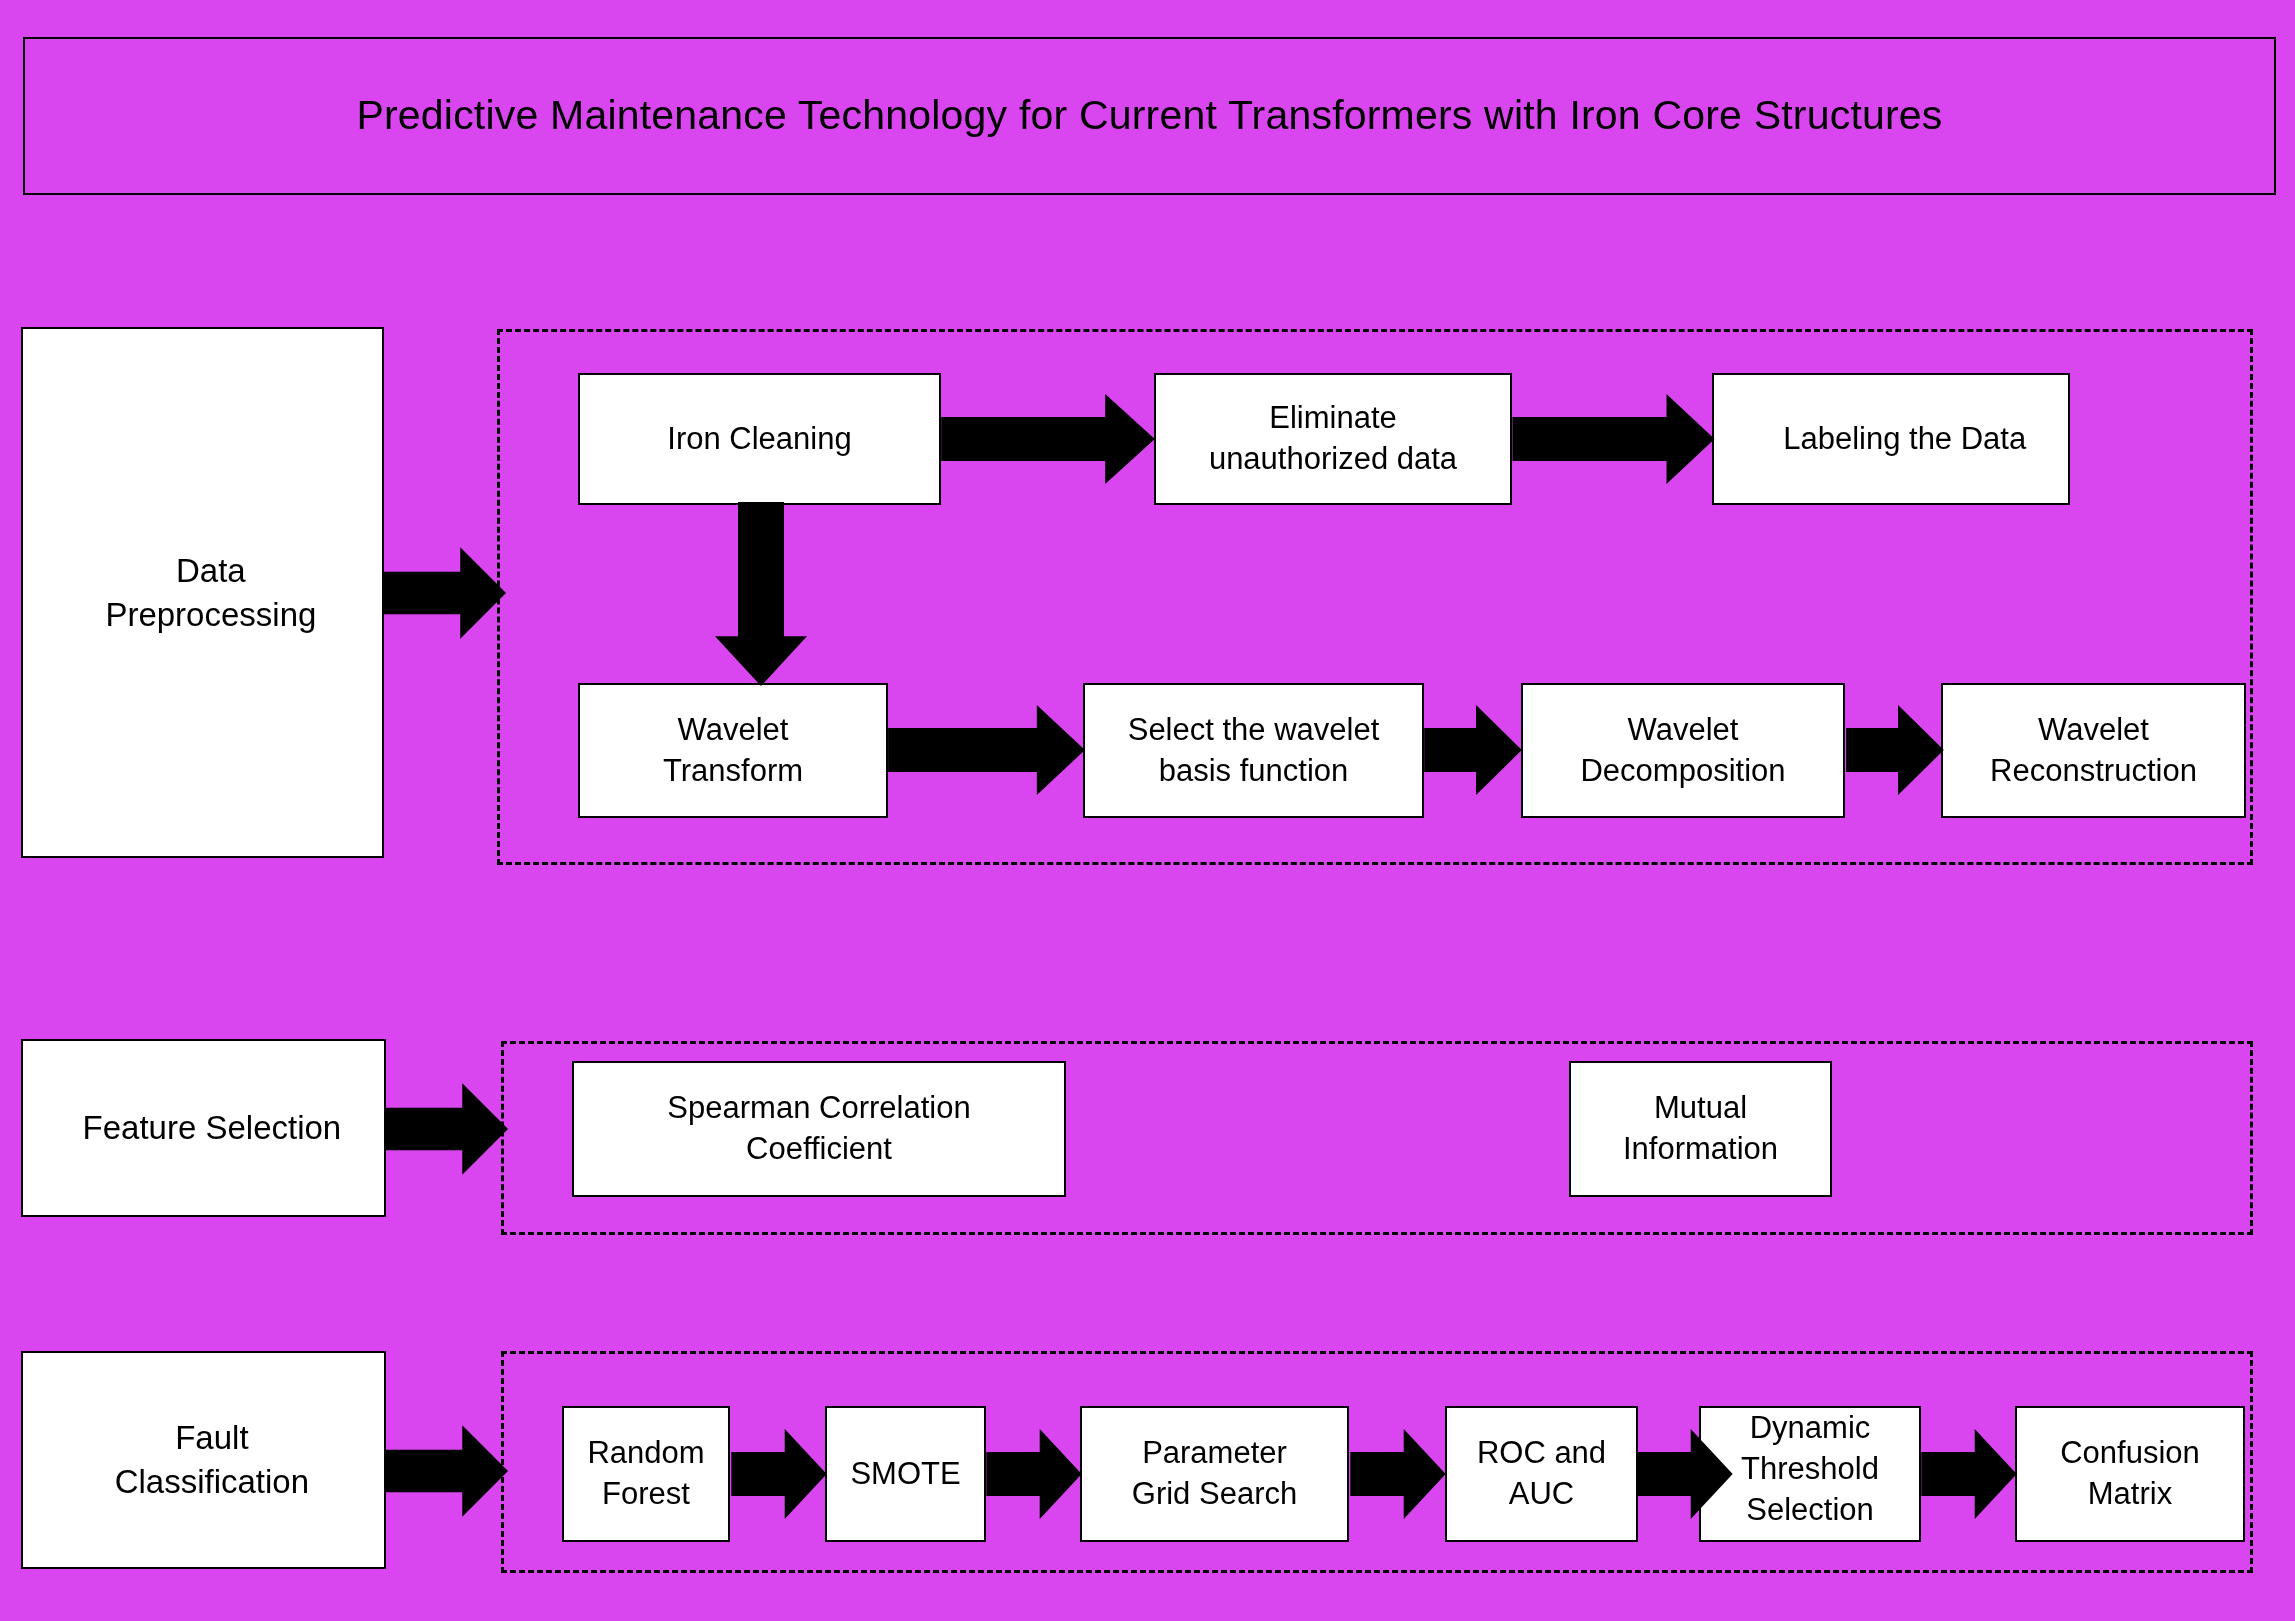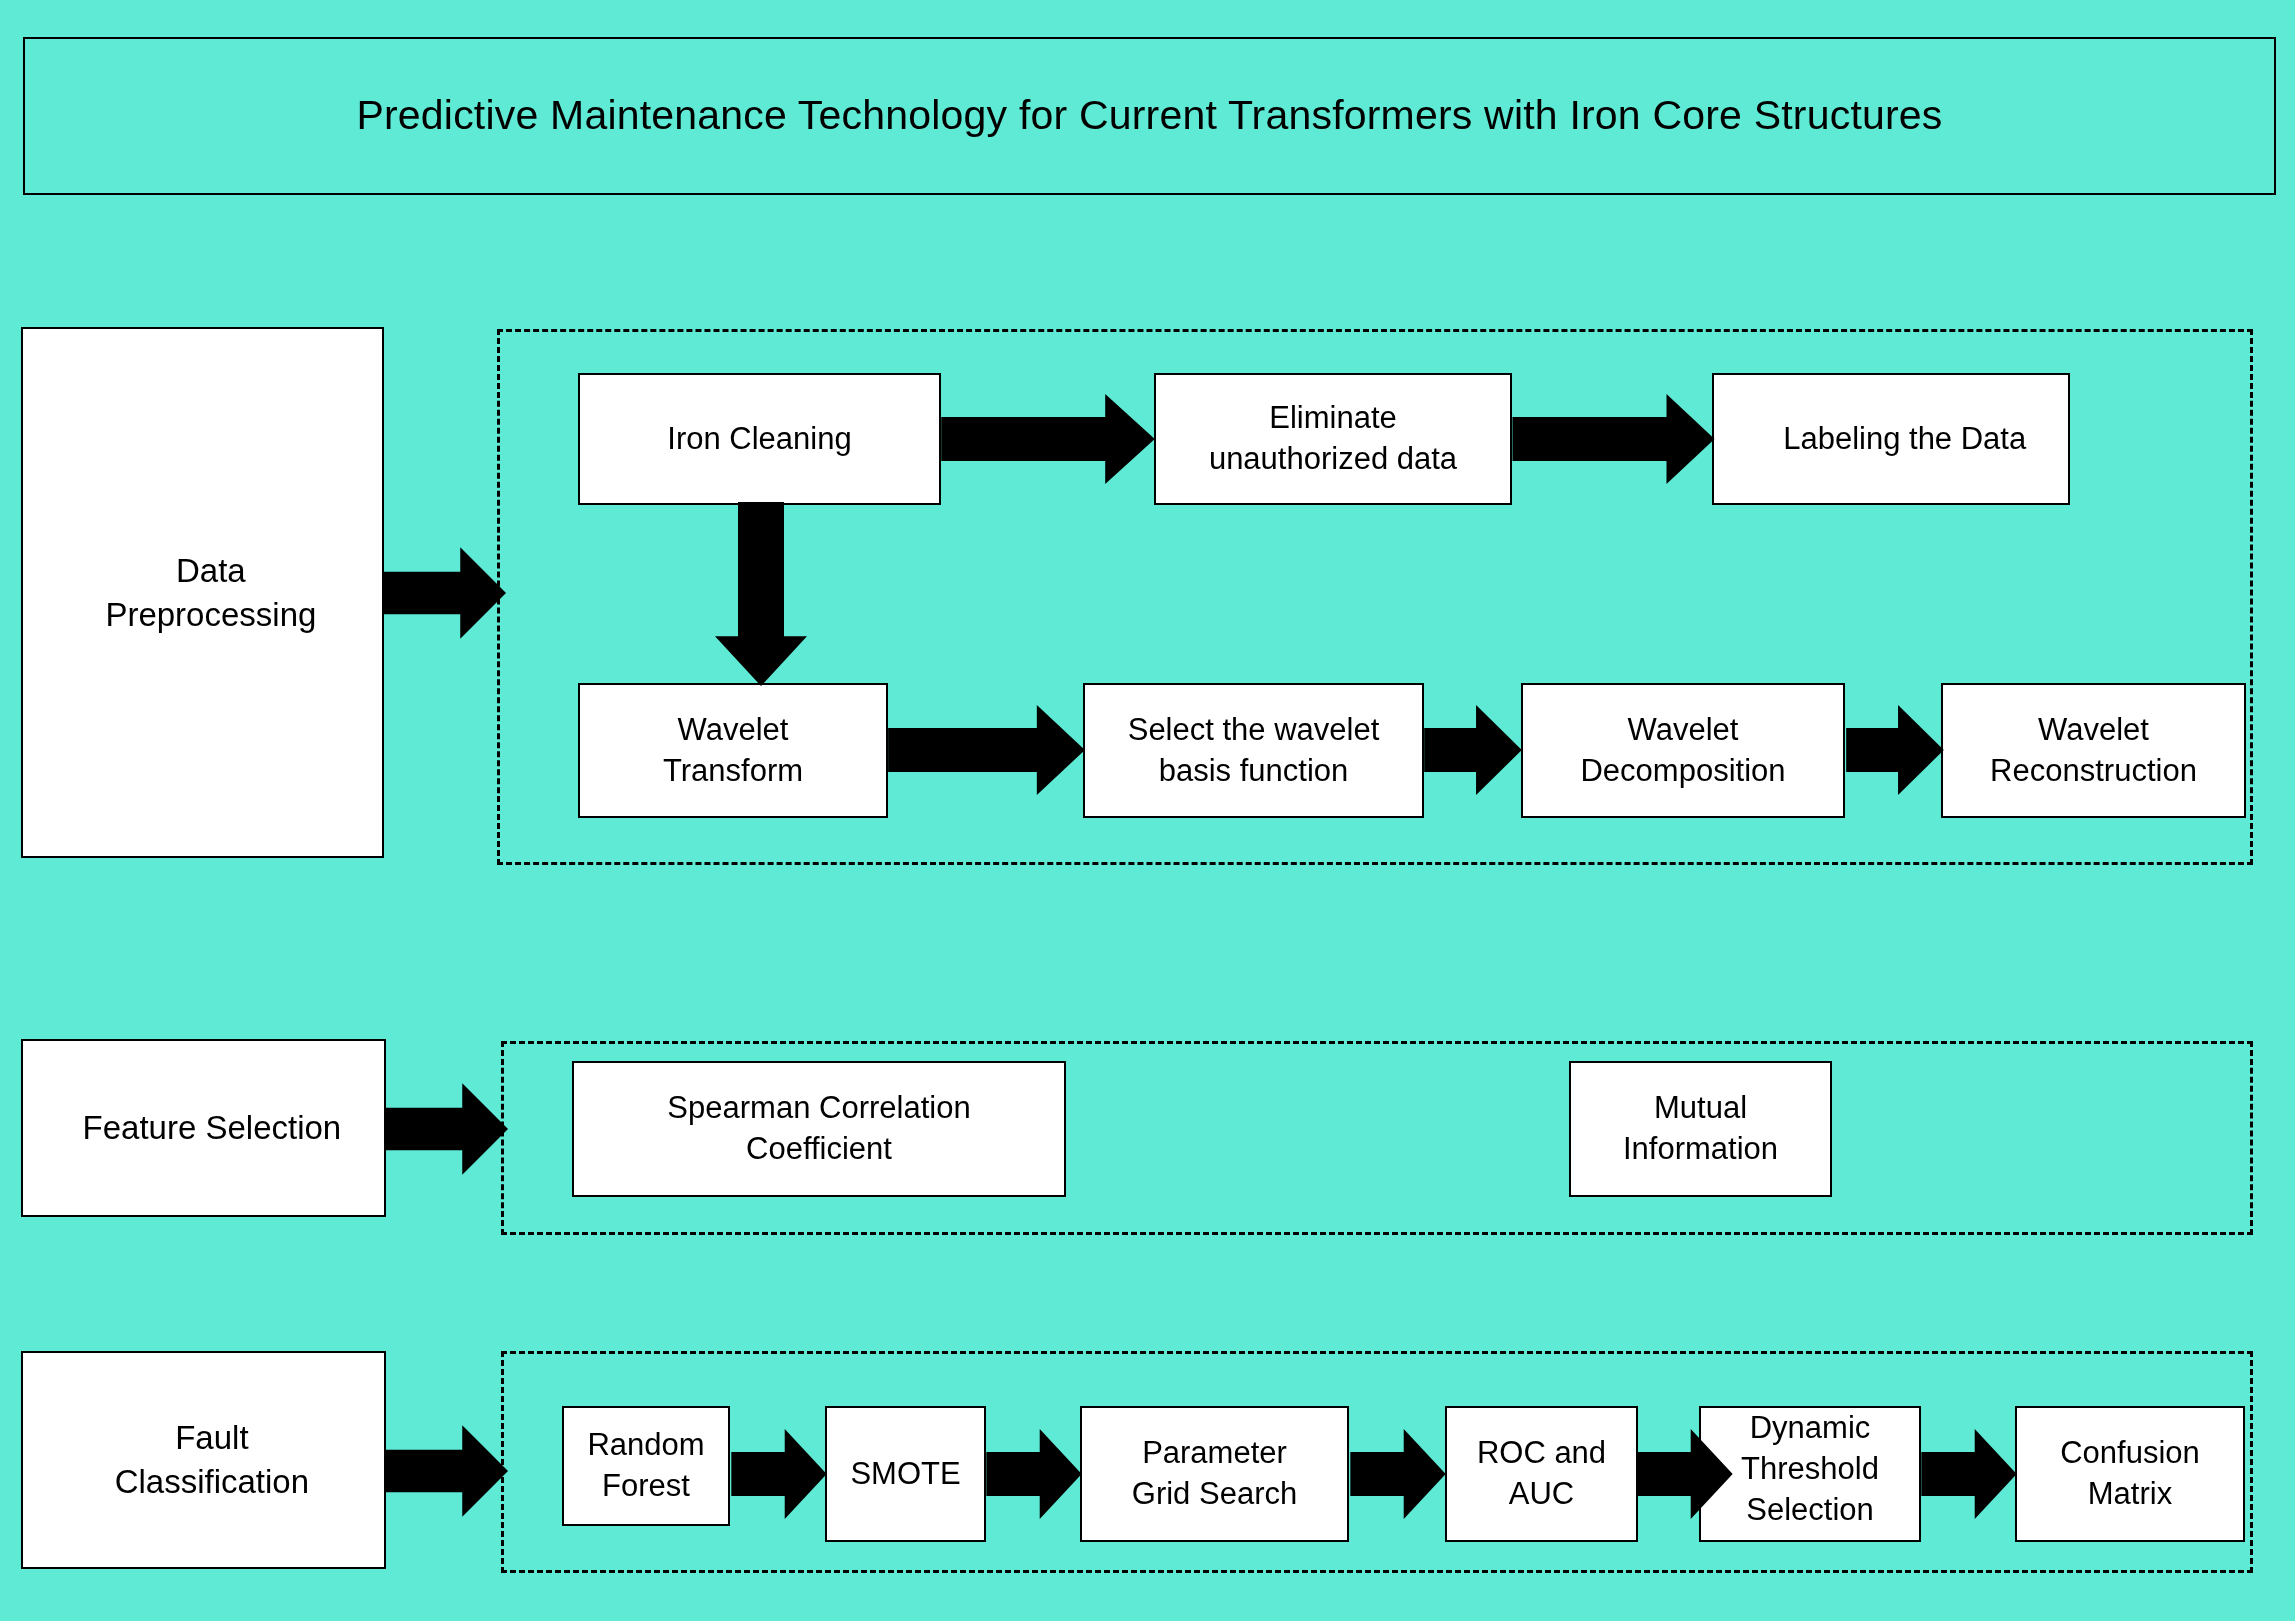--- a/index.html
+++ b/index.html
@@ -4,21 +4,21 @@
 <style>
   html, body {
     margin: 0;
     padding: 0;
     background: #ffffff;
   }
   #canvas {
     position: relative;
     width: 2295px;
     height: 1621px;
-    background: #5eead4;
+    background: #d946ef;
     font-family: "Liberation Sans", sans-serif;
     overflow: hidden;
   }
   .title-box {
     position: absolute;
     left: 23px;
     top: 37px;
     width: 2253px;
     height: 158px;
     border: 2.3px solid #000000;
@@ -194,21 +194,21 @@
   </div>
 
   <div class="dashed-group" style="left:501px; top:1351px; width:1752px; height:222px;"></div>
 
   <div class="arrow" style="left:386px; top:1425px; width:122px; height:92px;">
     <svg width="122" height="92" viewBox="0 0 160 120">
       <path d="M0,32 L100,32 L100,0 L160,60 L100,120 L100,88 L0,88 Z"></path>
     </svg>
   </div>
 
-  <div class="node-box" style="left:562px; top:1406px; width:168px; height:120px;">
+  <div class="node-box" style="left:562px; top:1406px; width:168px; height:136px;">
     <span>Random<br>Forest</span>
   </div>
 
   <div class="arrow" style="left:731px; top:1429px; width:96px; height:90px;">
     <svg width="96" height="90" viewBox="0 0 125 118">
       <path d="M0,30 L70,30 L70,0 L125,59 L70,118 L70,88 L0,88 Z"></path>
     </svg>
   </div>
 
   <div class="node-box" style="left:825px; top:1406px; width:161px; height:136px;">

